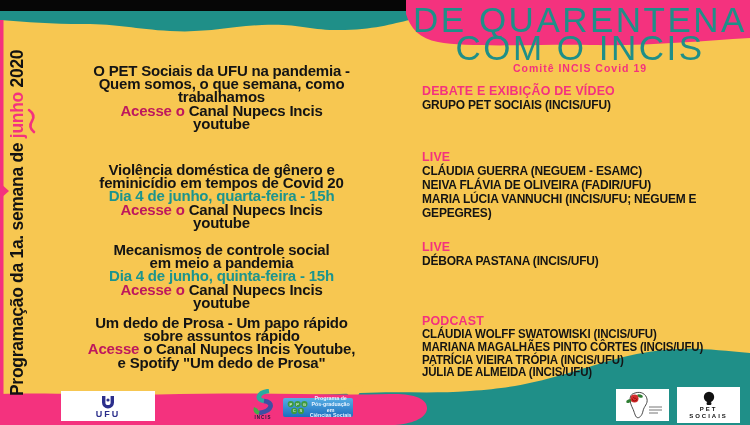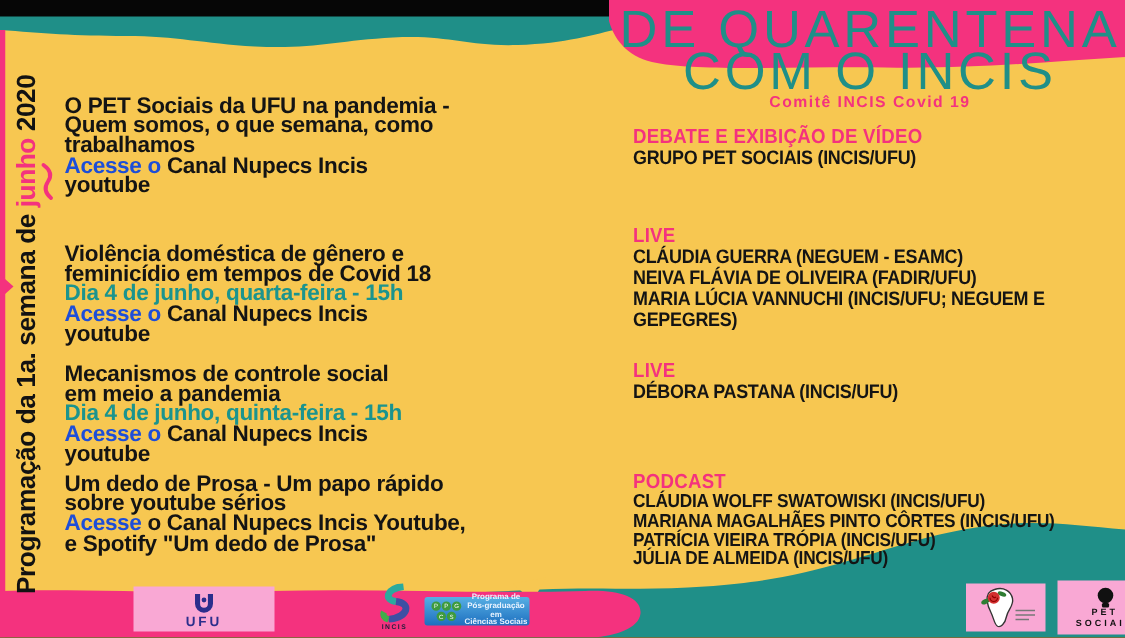--- a/index.html
+++ b/index.html
@@ -17,35 +17,35 @@
     color:#121212;
   }
   .vtext .hl{color:#F4327E;}
 
   
   .titlebox{position:absolute;left:410px;top:6px;width:340px;z-index:3;text-align:center;color:#1F8F88;}
   .t1,.t2{font-weight:normal;font-size:35px;line-height:28px;letter-spacing:2.5px;}
   .sub{margin-top:0;font-size:10.5px;font-weight:bold;letter-spacing:1px;color:#F4327E;}
 
   
-  .ev{position:absolute;left:43px;width:383px;z-index:3;text-align:left;
+  .ev{position:absolute;left:30px;width:383px;z-index:3;text-align:center;
       font-weight:bold;font-size:15px;line-height:13.2px;letter-spacing:-0.2px;color:#141414;}
   .ev .edate{color:#1B948E;}
-  .ev .teal{color:#1d4ed8;}
+  .ev .teal{color:#be185d;}
 
   
   .sess{position:absolute;left:422px;width:330px;z-index:3;
         transform:scaleX(.92);transform-origin:0 0;color:#141414;}
   .sess .tag{font-weight:bold;font-size:13.5px;line-height:14px;letter-spacing:.2px;color:#F4327E;}
   .sess .person{font-weight:bold;font-size:13px;line-height:14px;letter-spacing:-0.2px;}
   .sess.tight .person{font-size:12.5px;line-height:12.8px;}
 
   
-  .logobox{position:absolute;z-index:4;background:#f9a8d4;display:flex;flex-direction:column;
-           align-items:center;justify-content:center;margin-left:28px;}
+  .logobox{position:absolute;z-index:4;background:#ffffff;display:flex;flex-direction:column;
+           align-items:center;justify-content:center;}
   .ufu{left:61px;top:391px;width:94px;height:30px;}
   .ufu .lbl{font-size:9px;font-weight:bold;letter-spacing:2px;color:#2B2E8C;line-height:8px;}
   .incis{position:absolute;left:246px;top:389px;width:34px;height:34px;z-index:4;
          display:flex;flex-direction:column;align-items:center;}
   .incis .lbl{font-size:4.5px;font-weight:bold;letter-spacing:1px;color:#1c1c3a;line-height:5px;}
   .ppgcs{position:absolute;left:283px;top:398px;width:70px;height:19px;z-index:4;border-radius:2px;
          background:linear-gradient(#57AFE4,#1D6FBF);display:flex;align-items:center;}
   .ppgcs .txt{font-size:5.3px;line-height:5.8px;color:#EAF4FF;font-weight:bold;text-align:center;width:46px;}
   .alas{left:616px;top:389px;width:53px;height:32px;}
   .pet{left:677px;top:387px;width:63px;height:36px;}
@@ -87,37 +87,37 @@
   <div class="ev" style="top:64px">
     <div>O PET Sociais da UFU na pandemia -</div>
     <div>Quem somos, o que semana, como</div>
     <div>trabalhamos</div>
     <div><span class="teal">Acesse o </span><span>Canal Nupecs Incis</span></div>
     <div>youtube</div>
   </div>
 
   <div class="ev" style="top:163px">
     <div>Violência doméstica de gênero e</div>
-    <div>feminicídio em tempos de Covid 18</div>
+    <div>feminicídio em tempos de Covid 20</div>
     <div class="edate">Dia 4 de junho, quarta-feira - 15h</div>
     <div><span class="teal">Acesse o </span><span>Canal Nupecs Incis</span></div>
     <div>youtube</div>
   </div>
 
   <div class="ev" style="top:243px">
     <div>Mecanismos de controle social</div>
     <div>em meio a pandemia</div>
     <div class="edate">Dia 4 de junho, quinta-feira - 15h</div>
     <div><span class="teal">Acesse o </span><span>Canal Nupecs Incis</span></div>
     <div>youtube</div>
   </div>
 
   <div class="ev" style="top:316px">
     <div>Um  dedo de Prosa - Um papo rápido</div>
-    <div>sobre youtube sérios</div>
+    <div>sobre assuntos rápido</div>
     <div><span class="teal">Acesse </span><span>o Canal Nupecs Incis Youtube,</span></div>
     <div>e Spotify "Um dedo de Prosa"</div>
   </div>
 
   <div class="sess" style="top:84px">
     <div class="tag">DEBATE E EXIBIÇÃO DE VÍDEO</div>
     <div class="person">GRUPO PET SOCIAIS (INCIS/UFU)</div>
   </div>
 
   <div class="sess" style="top:150px">

